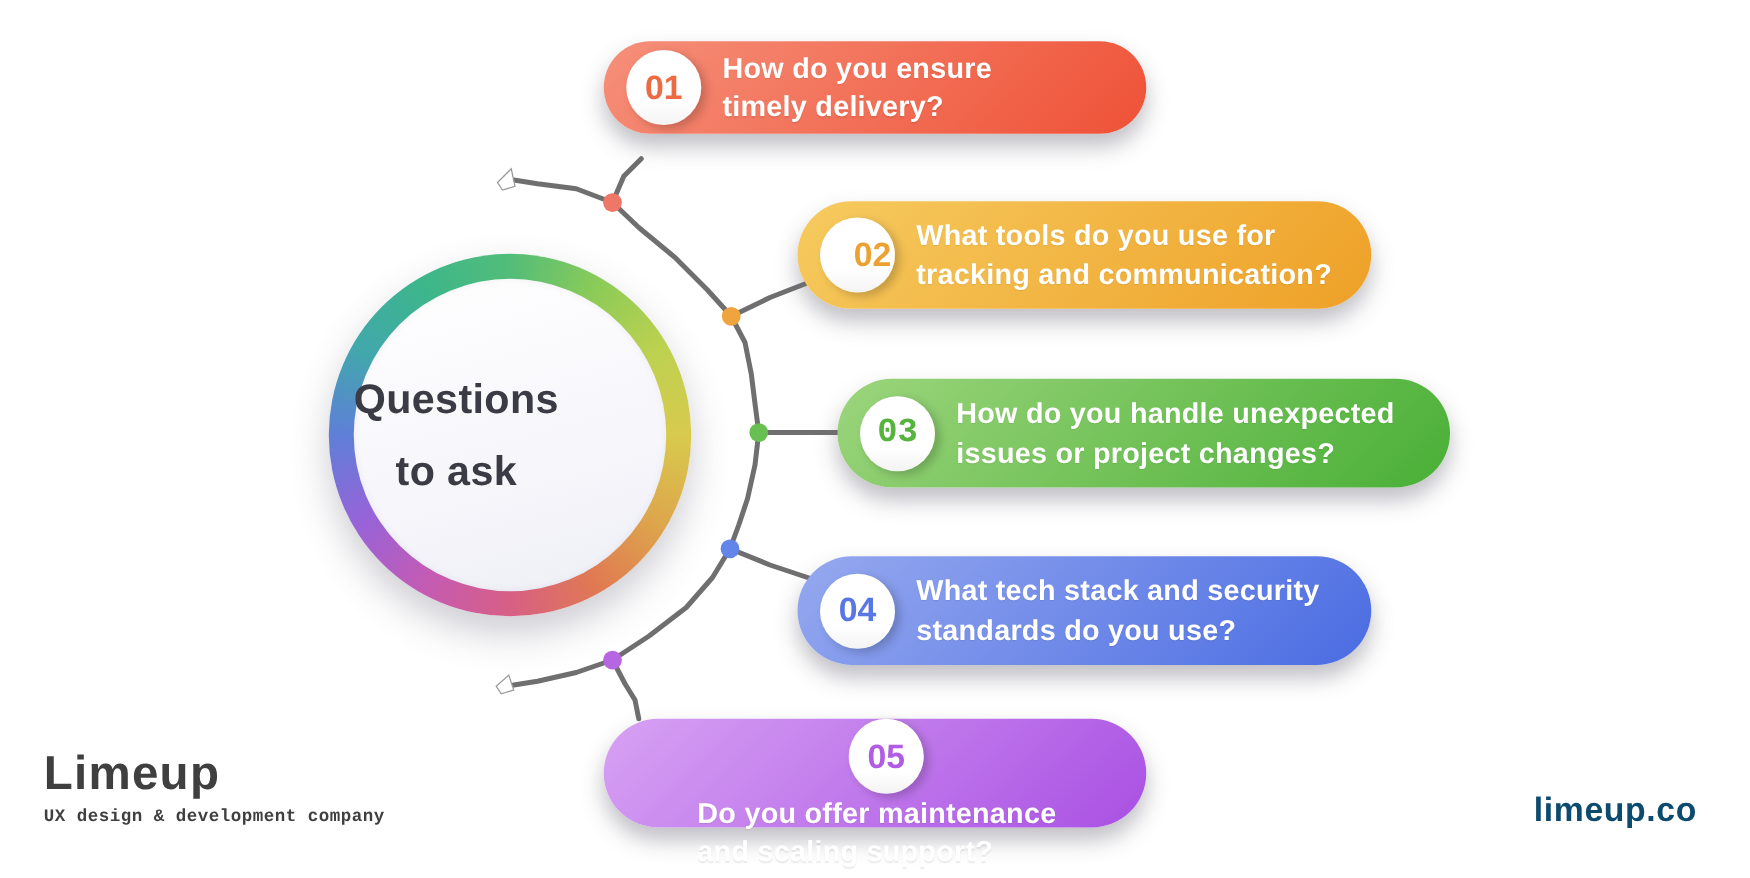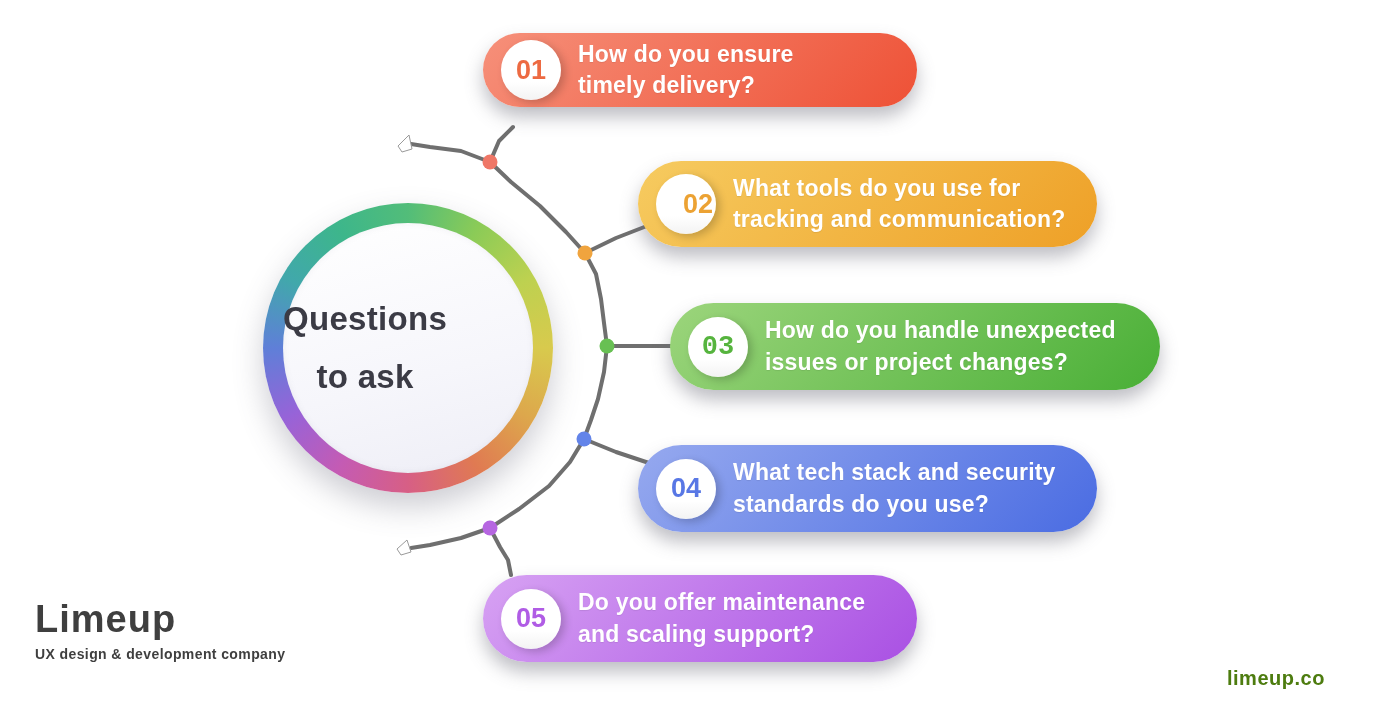--- a/index.html
+++ b/index.html
@@ -56,24 +56,24 @@
   .pill-text{
     margin-left:17px;margin-right:14px;color:#ffffff;
     font-size:23px;font-weight:bold;line-height:1.35;
     white-space:pre-line;letter-spacing:0.2px;
     text-shadow:0 1px 1px rgba(0,0,0,0.08);
   }
 
   
   .logo-block{position:absolute;left:35px;top:598px;z-index:2;color:#3f3f3f;}
   .logo-text{font-size:38px;font-weight:bold;letter-spacing:1px;line-height:1.15;}
-  .logo-tagline{font-size:14px;font-weight:bold;margin-top:4px;letter-spacing:0.4px;}
+  .logo-tagline{font-size:14px;font-weight:bold;margin-top:4px;letter-spacing:0.4px;font-family:Liberation Mono, monospace;}
   .website{
-    position:absolute;left:1227px;top:667px;z-index:2;
-    font-size:20px;font-weight:bold;color:#4d7c0f;letter-spacing:0.5px;
+    position:absolute;left:1227px;top:633px;z-index:2;
+    font-size:27px;font-weight:bold;color:#0c4a6e;letter-spacing:0.5px;
   }
 </style>
 </head>
 <body>
 
 <div class="stage">
 
   <svg class="connectors" width="1400" height="702" viewBox="0 0 1400 702">
 
     <polyline class="spine" points="513,127 499,141 490,162 511,182 540,206 566,232 585,253 596,274 601,299 604,323 607,346 604,372 598,399 591,420 584,439 570,462 549,486 519,509 490,528 500,547 508,560 511,575" stroke="#6f6f6f"></polyline>
@@ -131,21 +131,21 @@
   </div>
 
   <div class="pill pill-4" style="background: linear-gradient(135deg, rgb(150, 169, 239) 0%, rgb(74, 108, 226) 100%);">
     <div class="num-circle">
       <span style="color: rgb(88, 119, 229);">04</span>
     </div>
     <div class="pill-text">What tech stack and security
 standards do you use?</div>
   </div>
 
-  <div class="pill pill-5" style="background: linear-gradient(135deg, rgb(215, 162, 243) 0%, rgb(169, 80, 227) 100%);">
+  <div class="pill pill-5" style="background: linear-gradient(135deg, rgb(215, 162, 243) 0%, rgb(169, 80, 227) 100%); flex-direction: column;">
     <div class="num-circle">
       <span style="color: rgb(176, 92, 229);">05</span>
     </div>
     <div class="pill-text">Do you offer maintenance
 and scaling support?</div>
   </div>
 
   <div class="logo-block">
     <div class="logo-text">Limeup</div>
     <div class="logo-tagline">UX design &amp; development company</div>

